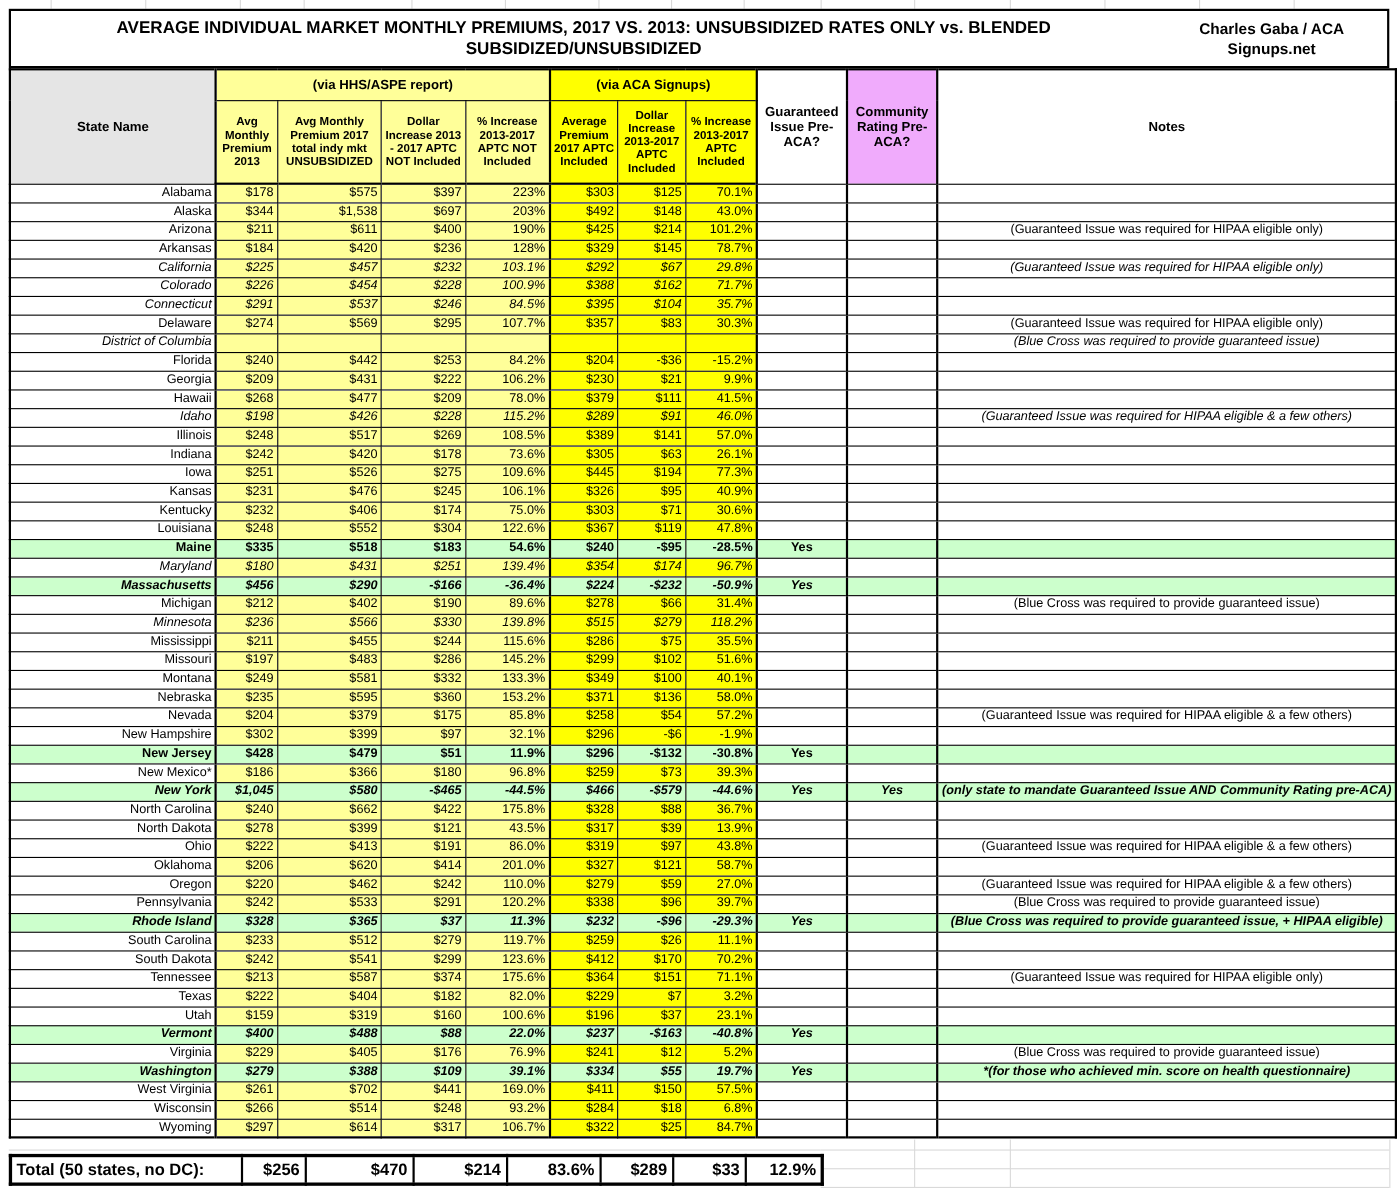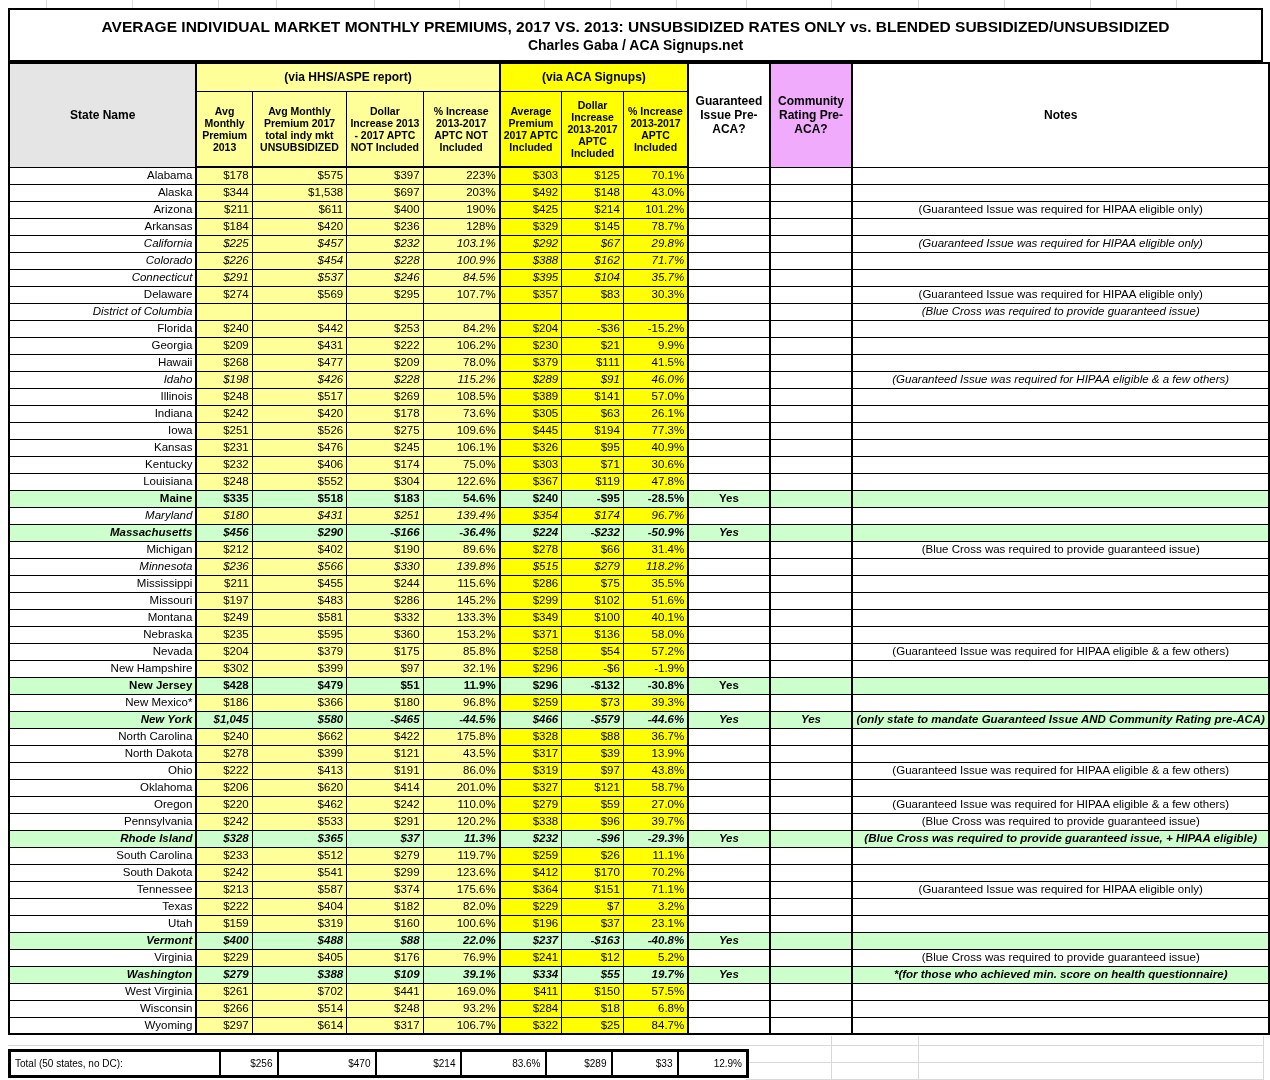--- a/index.html
+++ b/index.html
@@ -2,21 +2,21 @@
 <html><head>
 <meta charset="utf-8">
 <style>
   *{margin:0;padding:0;box-sizing:border-box}
   html,body{background:#ffffff}
   #sheet{position:relative;width:1270px;height:1080px;background:#fff;
          font-family:"Liberation Sans",sans-serif;color:#000;overflow:hidden}
   .vline,.hline{position:absolute;background:#d9d9d9}
 
   #titlebox{position:absolute;left:8px;top:8px;width:1255px;height:54px;border:2px solid #000;
-            display:flex;flex-direction:column;align-items:center;justify-content:center;text-align:center;background:#fff}
+            display:flex;flex-direction:row;align-items:center;justify-content:center;text-align:center;background:#fff}
   #titlebox .t1{font-weight:bold;font-size:15.5px;line-height:19px}
   #titlebox .t2{font-weight:bold;font-size:14px;line-height:18px}
 
   table{border-collapse:collapse;table-layout:fixed}
   #main{position:absolute;left:8px;top:62px;border:2px solid #000}
   #main th,#main td{border:1px solid #000;overflow:hidden}
   #main thead tr.grow th{height:28px;font-size:12px;font-weight:bold;text-align:center}
   #main thead tr.chead th{height:76px;font-size:10.5px;font-weight:bold;line-height:12px;
                           text-align:center;padding:0 1px;border-bottom-width:2px;white-space:normal}
   th.stateh{font-size:11px;background:#e5e5e5}
@@ -28,21 +28,21 @@
   .ly{background:#ffff99}
   .by{background:#ffff00}
   #main tbody td.ly{background:#ffff99}
   #main tbody td.by{background:#ffff00}
   tr.it td{font-style:italic}
   tr.bd td{font-weight:bold}
   tr.gr td{background:#ccffcc !important;font-weight:bold;border-top-width:2px;border-bottom-width:2px}
   .bl2{border-left-width:2px !important}
 
   #totaltbl{position:absolute;left:8px;top:1049px;border:3px solid #000}
-  #totaltbl td{border:2px solid #000;height:26px;font-weight:normal;font-size:10px;padding:0 4px;
+  #totaltbl td{border:2px solid #000;height:26px;font-weight:bold;font-size:15px;padding:0 4px;
                white-space:nowrap;overflow:hidden;background:#fff}
   #totaltbl td.num{text-align:right}
   #totaltbl td.tlabel{text-align:left}
 </style>
 </head>
 <body>
 
 <div id="sheet">
 
   <div class="vline" style="left:46px;top:0;width:1px;height:8px"></div>

